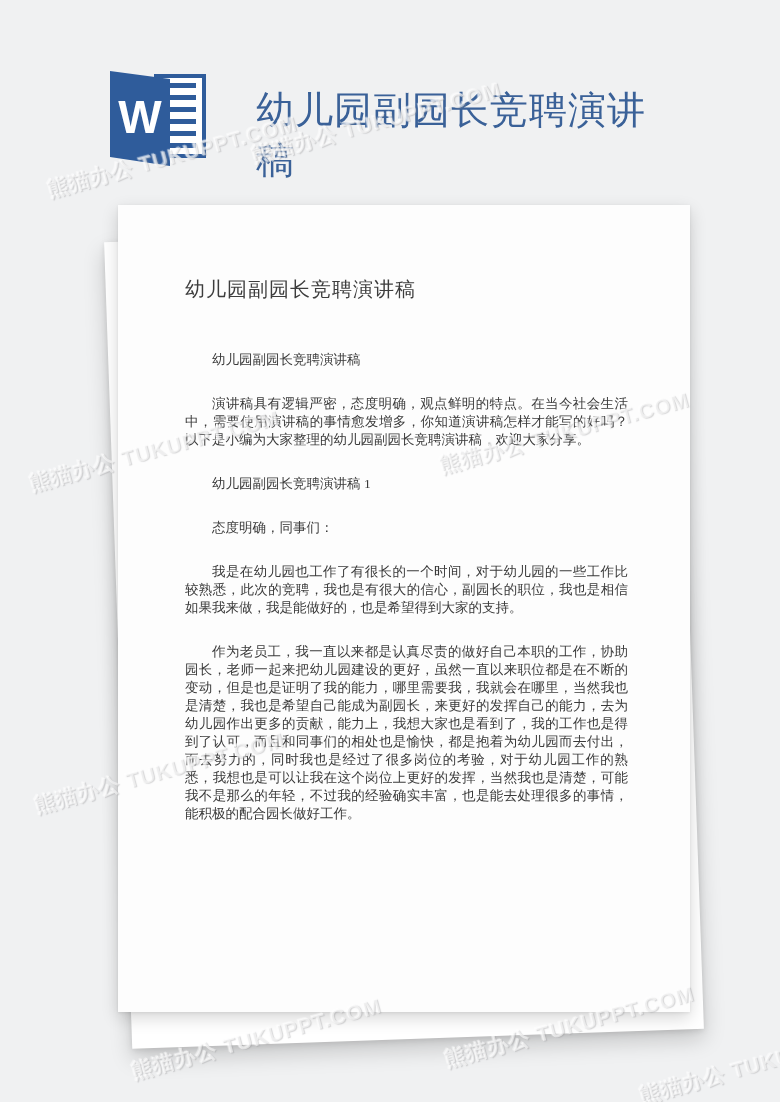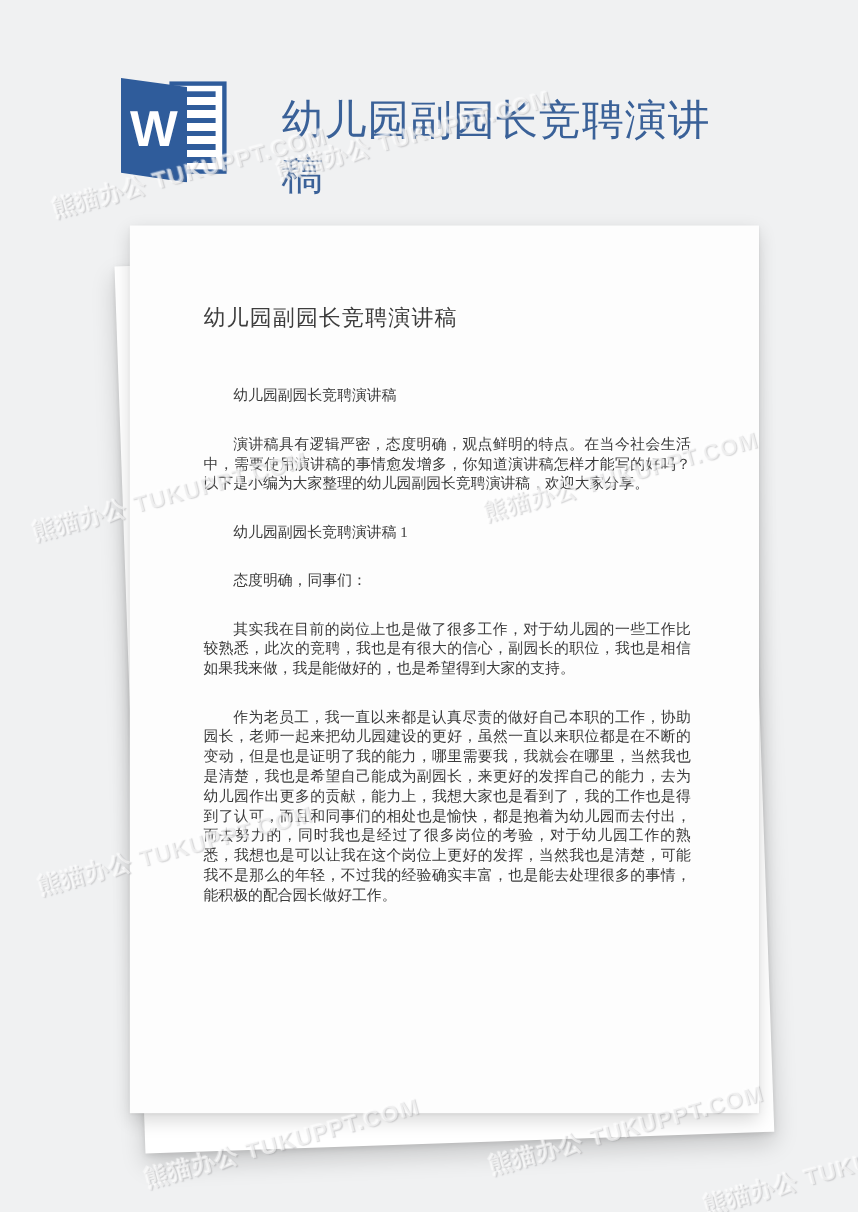--- a/index.html
+++ b/index.html
@@ -98,21 +98,21 @@
   </div>
 
   <div class="back-page"></div>
 
   <div class="front-page">
     <h2 class="doc-title">幼儿园副园长竞聘演讲稿</h2>
     <p>幼儿园副园长竞聘演讲稿</p>
     <p>演讲稿具有逻辑严密，态度明确，观点鲜明的特点。在当今社会生活中，需要使用演讲稿的事情愈发增多，你知道演讲稿怎样才能写的好吗？以下是小编为大家整理的幼儿园副园长竞聘演讲稿，欢迎大家分享。</p>
     <p>幼儿园副园长竞聘演讲稿 1</p>
     <p>态度明确，同事们：</p>
-    <p>其实我在目前的岗位上也是做了很多工作，对于幼儿园的一些工作比较熟悉，此次的竞聘，我也是有很大的信心，副园长的职位，我也是相信如果我来做，我是能做好的，也是希望得到大家的支持。</p>
+    <p>我是在幼儿园也工作了有很长的一个时间，对于幼儿园的一些工作比较熟悉，此次的竞聘，我也是有很大的信心，副园长的职位，我也是相信如果我来做，我是能做好的，也是希望得到大家的支持。</p>
     <p>作为老员工，我一直以来都是认真尽责的做好自己本职的工作，协助园长，老师一起来把幼儿园建设的更好，虽然一直以来职位都是在不断的变动，但是也是证明了我的能力，哪里需要我，我就会在哪里，当然我也是清楚，我也是希望自己能成为副园长，来更好的发挥自己的能力，去为幼儿园作出更多的贡献，能力上，我想大家也是看到了，我的工作也是得到了认可，而且和同事们的相处也是愉快，都是抱着为幼儿园而去付出，而去努力的，同时我也是经过了很多岗位的考验，对于幼儿园工作的熟悉，我想也是可以让我在这个岗位上更好的发挥，当然我也是清楚，可能我不是那么的年轻，不过我的经验确实丰富，也是能去处理很多的事情，能积极的配合园长做好工作。</p>
   </div>
 
   <div class="wm" style="left:48px;  top:176px;">熊猫办公 TUKUPPT.COM</div>
   <div class="wm" style="left:252px; top:142px;">熊猫办公 TUKUPPT.COM</div>
   <div class="wm" style="left:30px;  top:470px;">熊猫办公 TUKUPPT.COM</div>
   <div class="wm" style="left:440px; top:452px;">熊猫办公 TUKUPPT.COM</div>
   <div class="wm" style="left:35px;  top:792px;">熊猫办公 TUKUPPT.COM</div>
   <div class="wm" style="left:132px; top:1058px;">熊猫办公 TUKUPPT.COM</div>
   <div class="wm" style="left:445px; top:1046px;">熊猫办公 TUKUPPT.COM</div>

